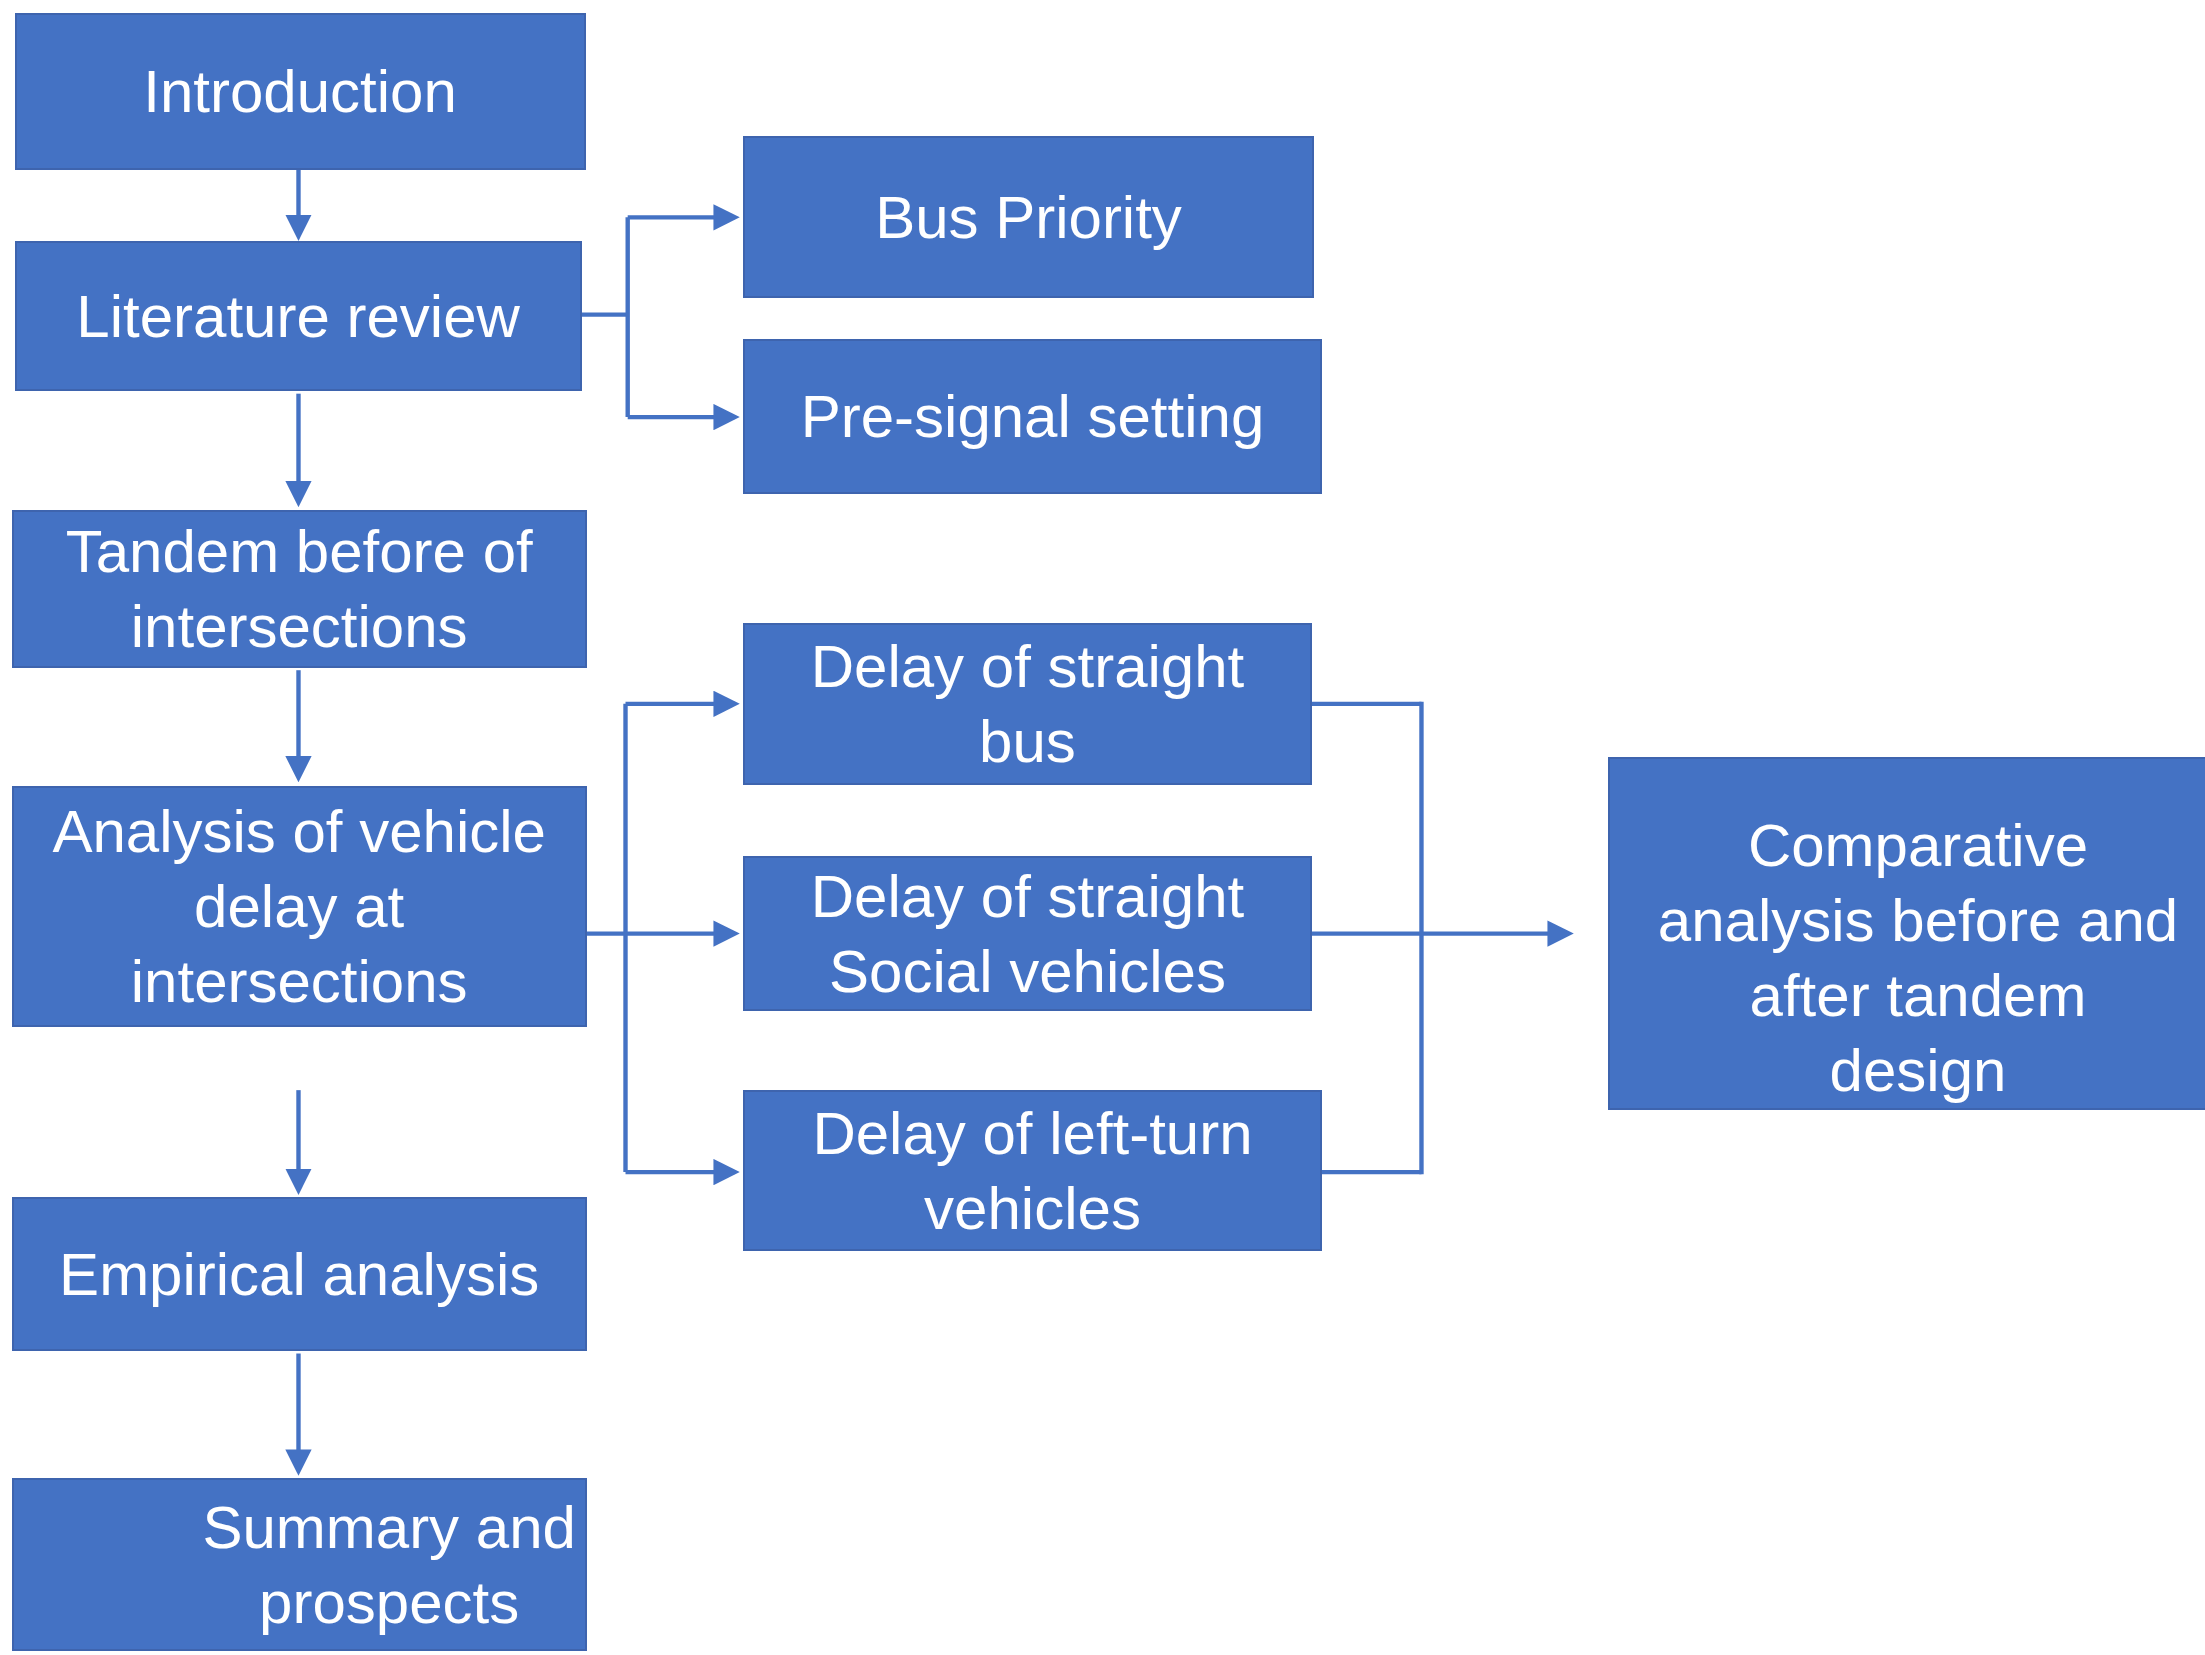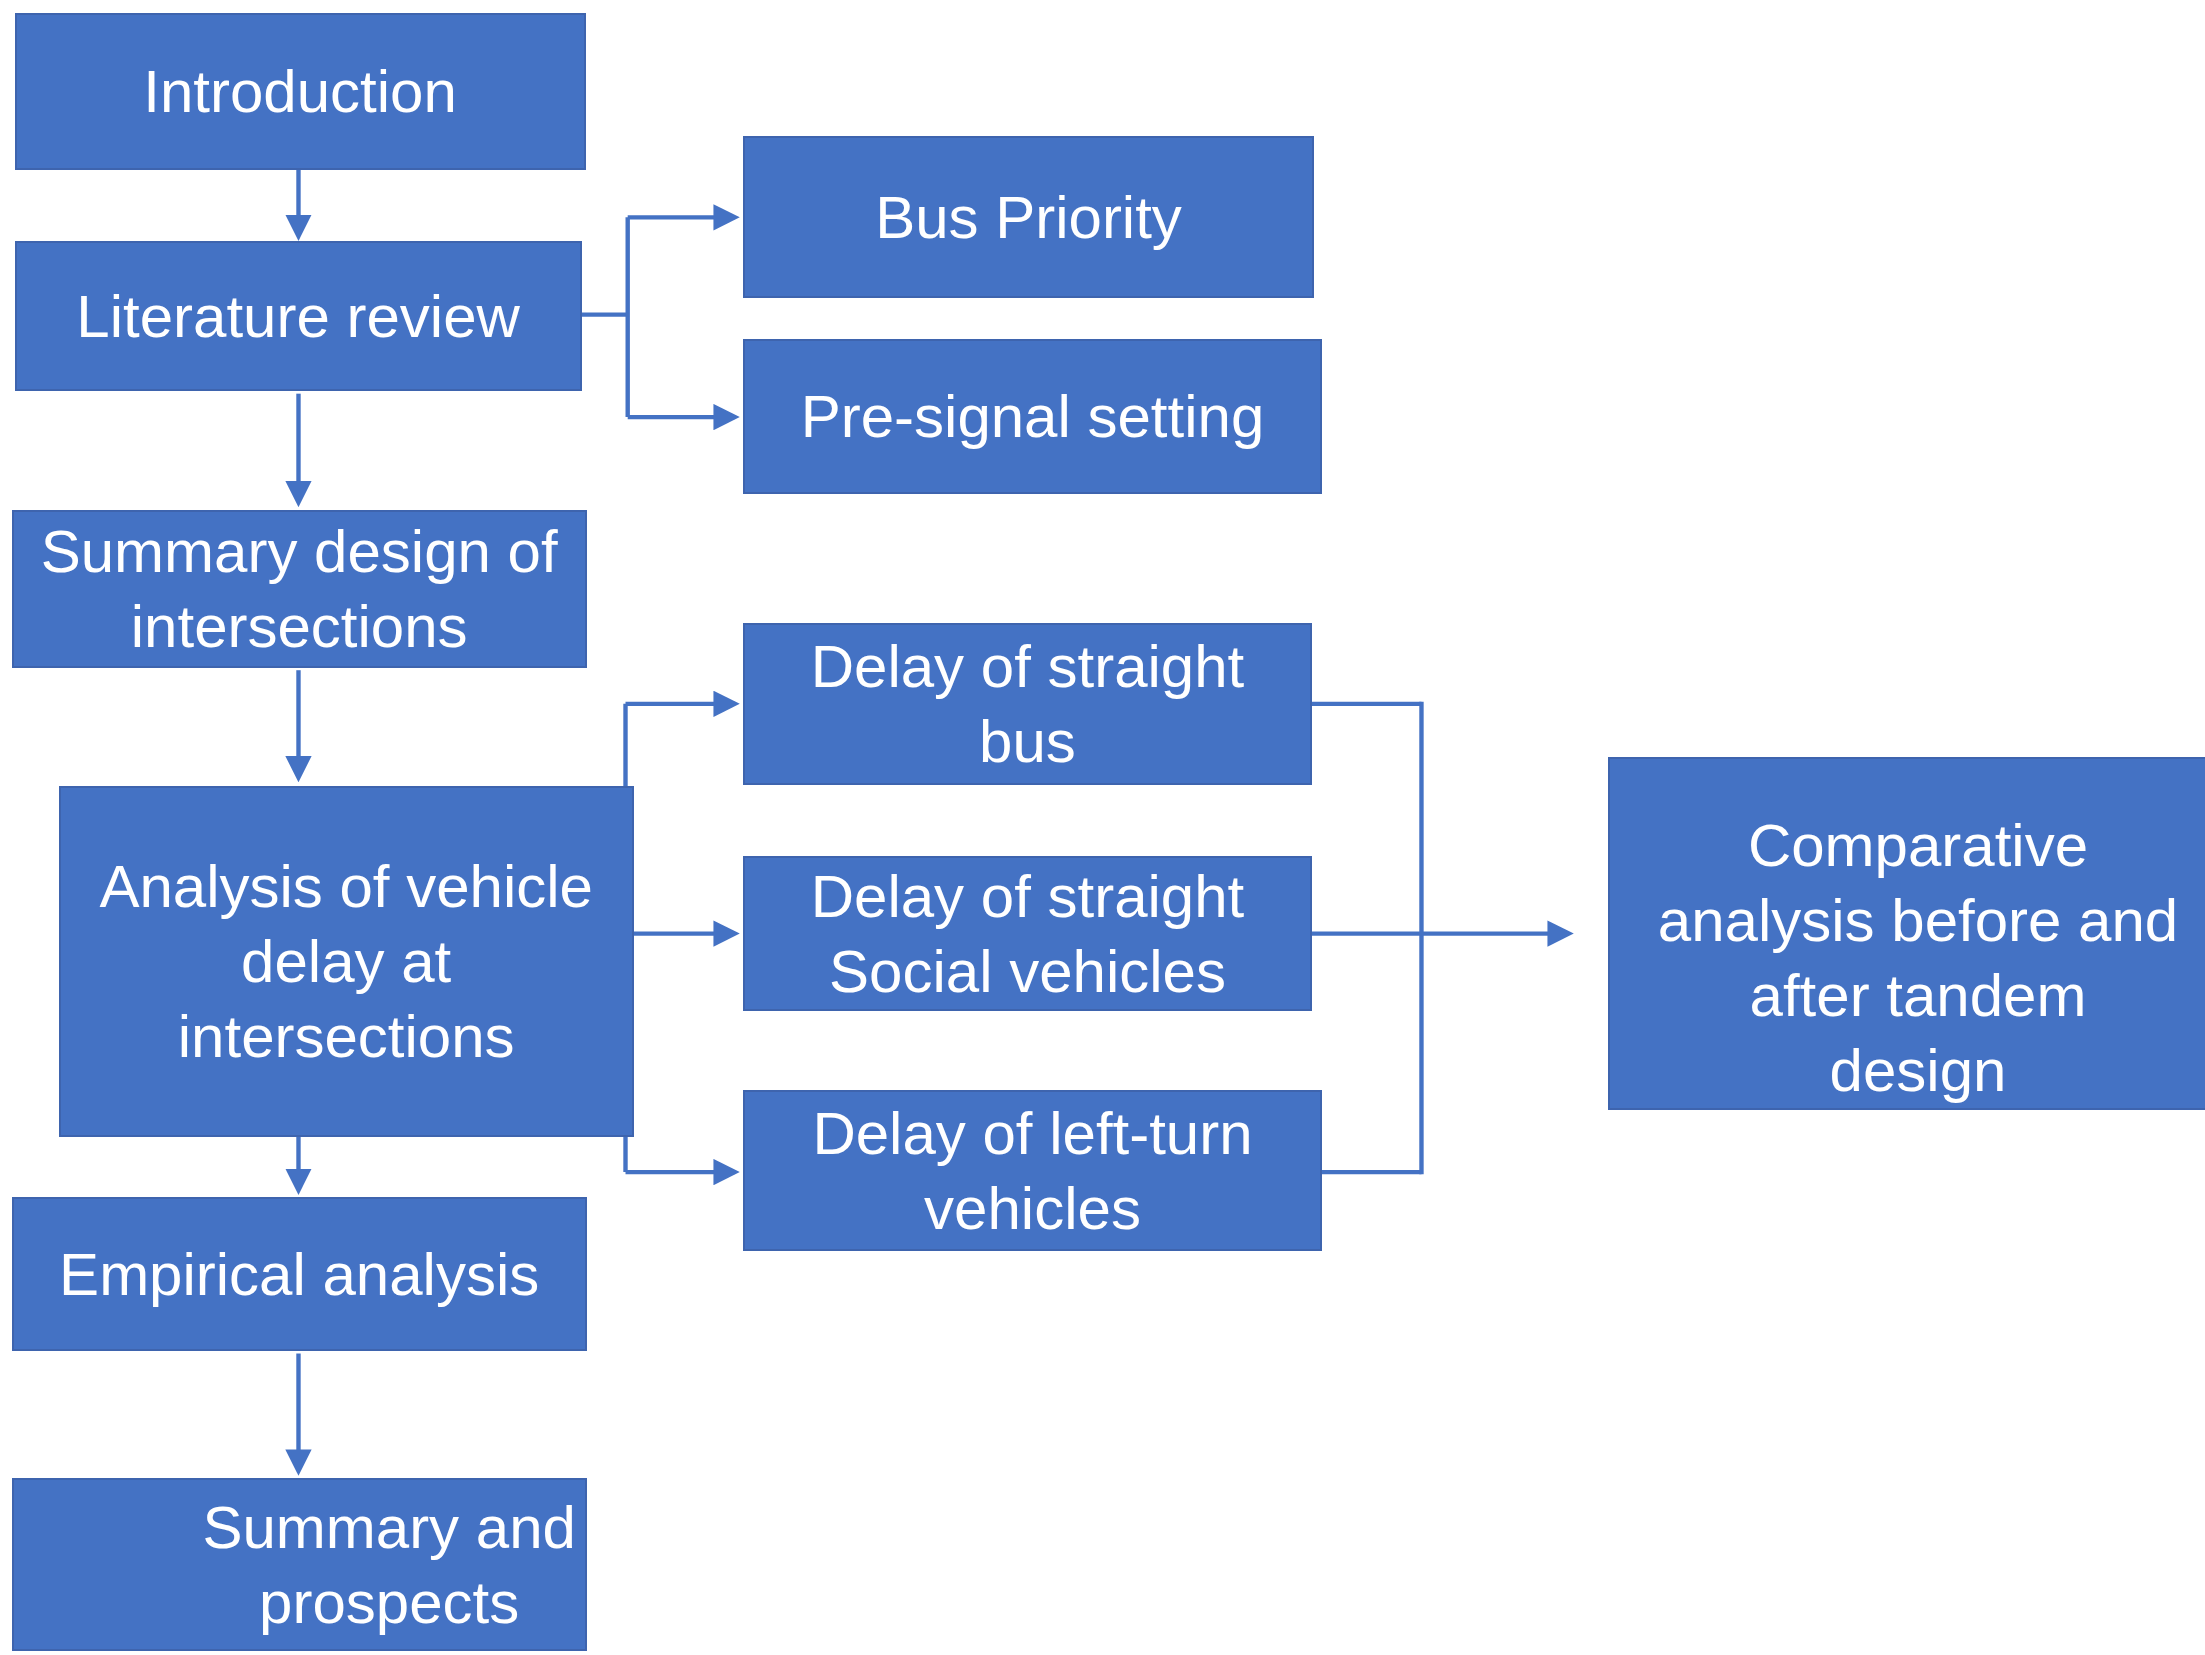--- a/index.html
+++ b/index.html
@@ -47,21 +47,21 @@
     line-height:1.25;
   }
   .node .label{
     white-space:pre-line;
     padding:0 8.8px;
   }
   
   #n-introduction      {left:14.6px;   top:13px;   width:571px; height:157px;}
   #n-literature-review {left:14.6px;   top:241px;  width:567px; height:150px;}
   #n-tandem-design     {left:11.7px;   top:510px;  width:575px; height:158px;}
-  #n-analysis-delay    {left:11.7px;   top:786px; width:575px; height:351px;margin-left:47px;}
+  #n-analysis-delay    {left:11.7px;   top:786px; width:575px; height:241px;}
   #n-empirical         {left:11.7px;   top:1197px; width:575px; height:154px;text-align:right;}
   #n-summary           {left:11.7px;   top:1478px; width:575px; height:173px;justify-content:flex-end;}
   
   #n-bus-priority      {left:743px; top:136px;  width:571px; height:162px;}
   #n-pre-signal        {left:743px; top:339px;  width:579px; height:155px;}
   #n-delay-bus         {left:743px; top:623px;  width:569px; height:162px;}
   #n-delay-social      {left:743px; top:856px; width:569px; height:155px;}
   #n-delay-left-turn   {left:743px; top:1090px; width:579px; height:161px;}
   
   #n-comparative       {left:1608px; top:757px; width:620px; height:353px;align-items:flex-end;}
@@ -106,21 +106,21 @@
 
   <div class="node" id="n-bus-priority">
     <span class="label">Bus Priority</span>
   </div>
 
   <div class="node" id="n-pre-signal">
     <span class="label">Pre-signal setting</span>
   </div>
 
   <div class="node" id="n-tandem-design">
-    <span class="label">Summary design of
+    <span class="label">Tandem before of
 intersections</span>
   </div>
 
   <div class="node" id="n-analysis-delay">
     <span class="label">Analysis of vehicle
 delay at
 intersections</span>
   </div>
 
   <div class="node" id="n-delay-bus">

